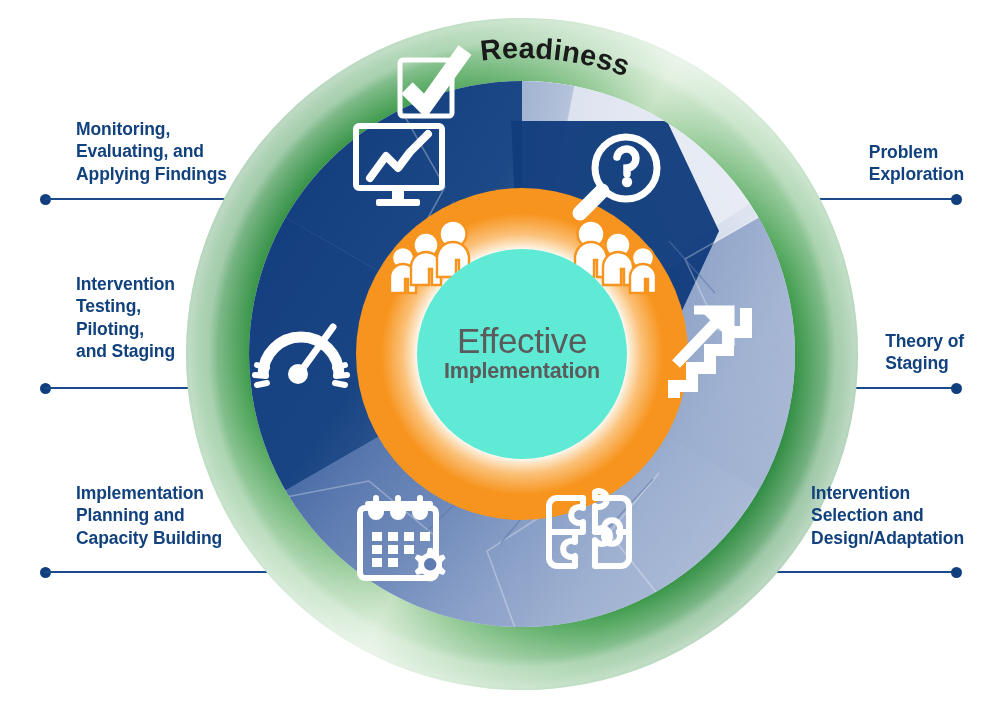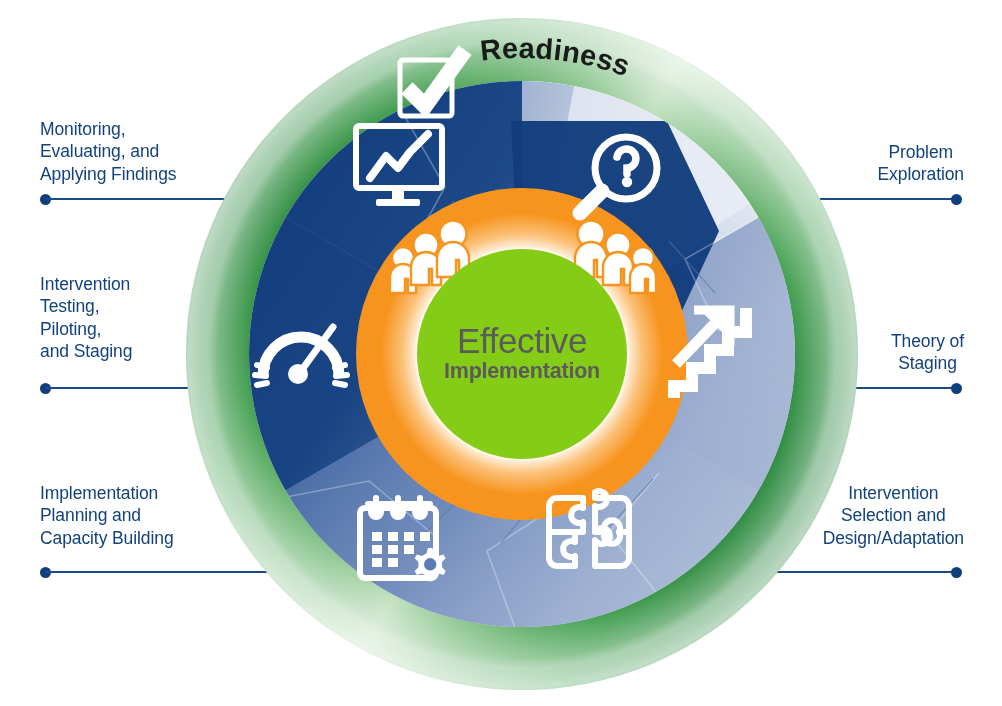--- a/index.html
+++ b/index.html
@@ -8,28 +8,29 @@
 
   #stage { position:relative; width:1002px; height:706px; background:#fff; }
 
   
   .leader { position:absolute; height:2px; background:#1b4a8a; }
   .dot { position:absolute; width:11px; height:11px; border-radius:50%; background:#113f7e; }
 
   .sidelabel {
     position:absolute;
     color:#12427e;
-    font-weight:normal;
+    font-weight:bold;
     font-size:17.5px;
     line-height:1.28;
     letter-spacing:-0.1px;
     white-space:pre-line;
+    margin-left:36px;
   }
   .sidelabel.left  { text-align:left;  left:40px; }
-  .sidelabel.right { text-align:center; right:38px; }
+  .sidelabel.right { text-align:left; right:38px; }
 
   
   .ring { position:absolute; border-radius:50%; }
 
   
   #greenRing {
     left:186px; top:18px; width:672px; height:672px;
     background:
       radial-gradient(circle at 50% 50%,
         rgba(255,255,255,0) 0%,
@@ -81,21 +82,21 @@
         #f6941f 74%,
         #fbc77f 85%,
         #fde3c2 93%,
         rgba(253,235,214,0.55) 97%,
         rgba(255,255,255,0) 100%);
   }
 
   
   #core {
     left:417px; top:249px; width:210px; height:210px;
-    background:#84cc16;
+    background:#5eead4;
     display:flex; flex-direction:column;
     align-items:center; justify-content:center;
   }
   #core .l1 { font-size:35px; color:#5b5b5b; font-weight:normal; line-height:1; letter-spacing:-0.4px;}
   #core .l2 { font-size:21.5px; color:#5b5b5b; font-weight:bold; line-height:1.25; letter-spacing:-0.2px;}
 
   
   #readinessSvg { position:absolute; left:186px; top:18px; width:672px; height:672px; pointer-events:none; }
   #teamingSvg  { position:absolute; left:356px; top:188px; width:332px; height:332px; pointer-events:none; }
 

